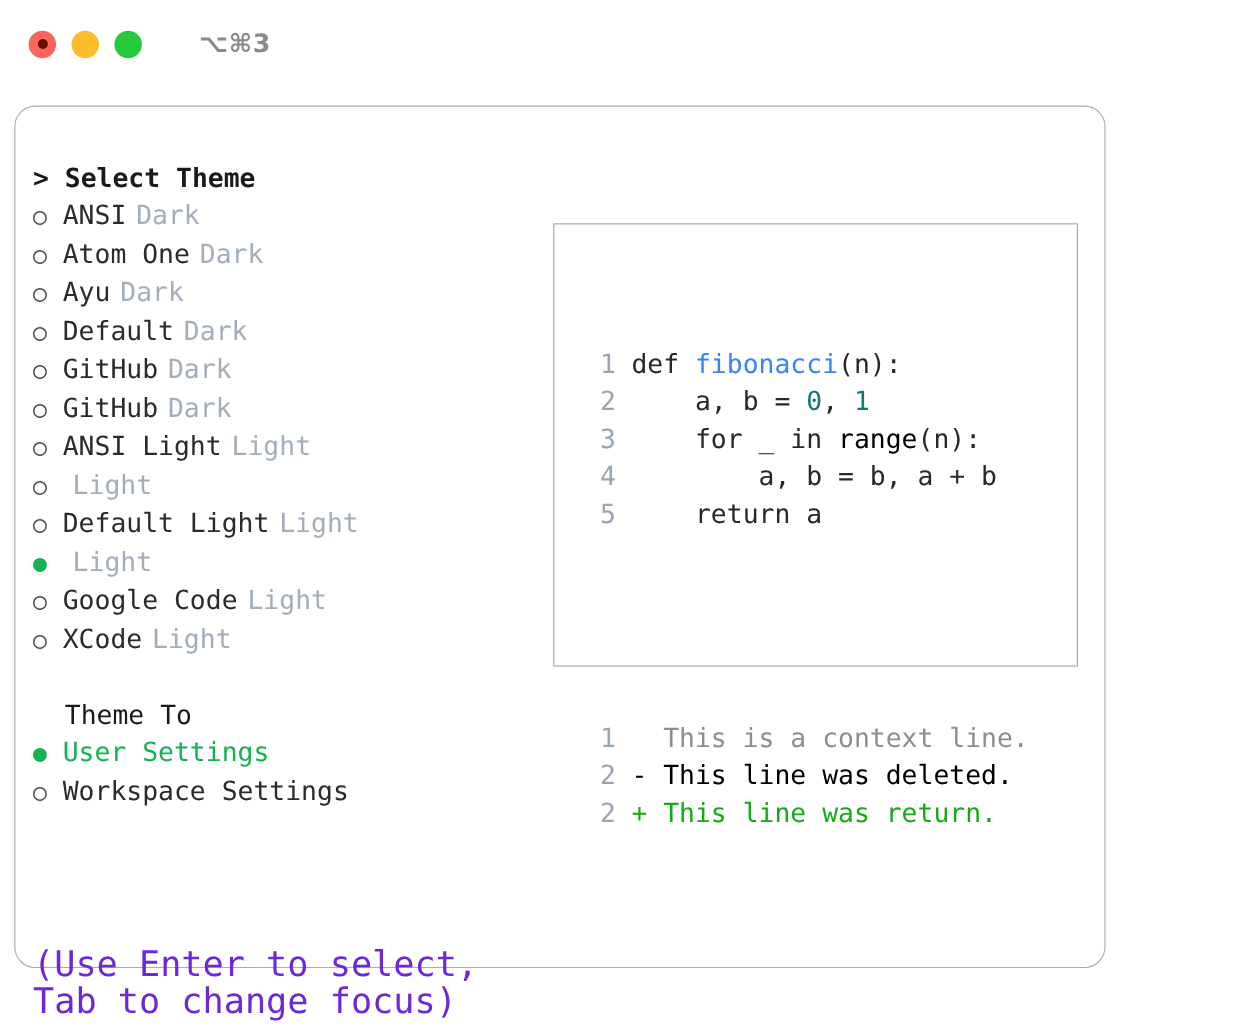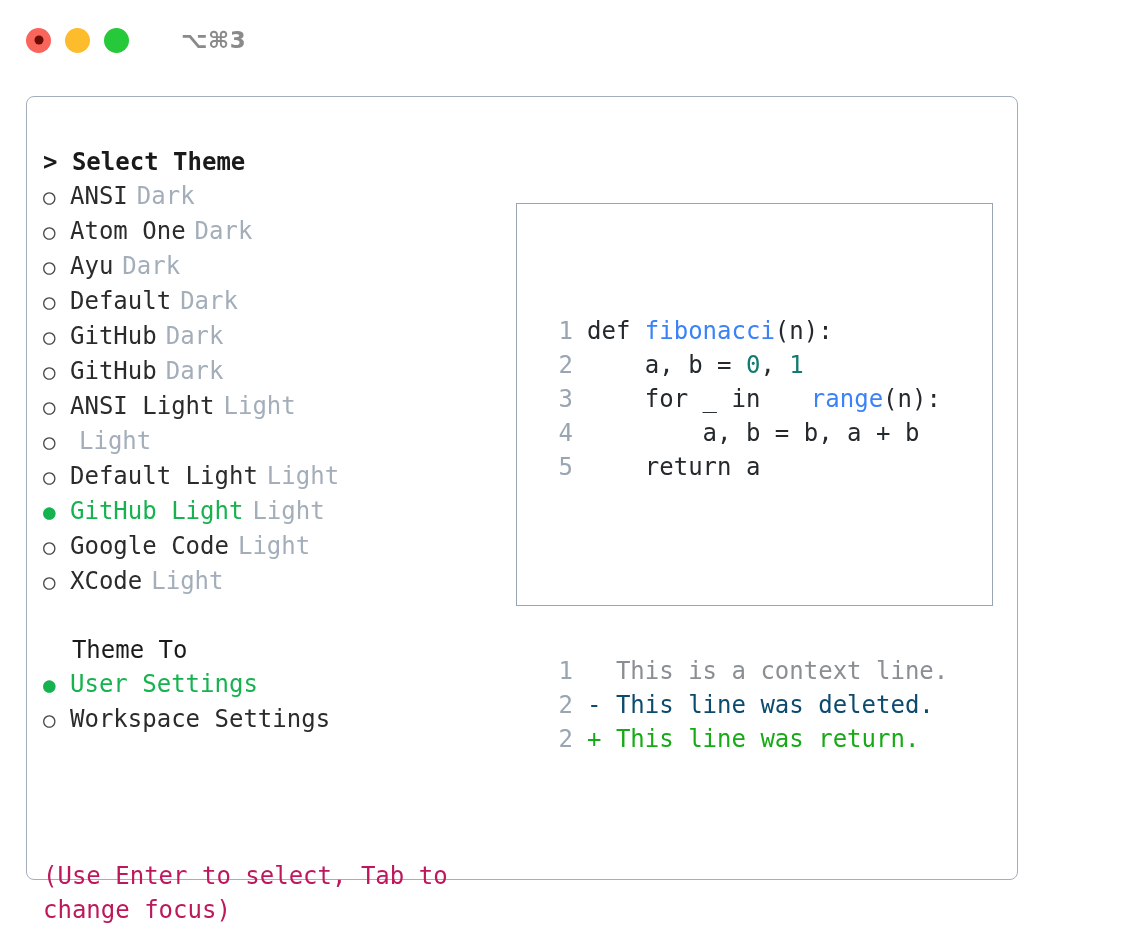--- a/index.html
+++ b/index.html
@@ -64,26 +64,26 @@
     font-size: 23px;
     font-weight: bold;
     color: #8a8a8a;
     letter-spacing: 0.5px;
     font-family: "DejaVu Sans", "Liberation Sans", sans-serif;
   }
 
   
   .panel {
     position: absolute;
-    left: 26px;
+    left: 13px;
     top: 96px;
     width: 992px;
     height: 784px;
     border: 1.5px solid #a3adbb;
-    border-radius: 8px;
+    border-radius: 19px;
     box-sizing: border-box;
     background: #ffffff;
   }
 
   .columns {
     position: absolute;
     left: 0; top: 0;
     width: 100%; height: 100%;
   }
 
@@ -126,23 +126,23 @@
   .opt-tag {
     color: #a3aeba;
     margin-left: 9px;
   }
   .spacer { height: 34px; }
   .hint {
     position: absolute;
     left: 16px;
     top: 762px;
     width: 420px;
-    font-size: 24px;
-    line-height: 34px;
-    color: #be185d;
+    font-size: 32px;
+    line-height: 34px;
+    color: #6d28d9;
     white-space: pre-wrap;
   }
 
   
   .right-col {
     position: absolute;
     left: 479px;
     top: 48px;
     width: 500px;
   }
@@ -176,26 +176,26 @@
     color: #9aa5b2;
     margin-right: 14px;
   }
   .code-text { color: #24292e; }
   .blank-line { height: 34px; }
 
   
   .tok-kw   { color: #24292e; }
   .tok-fn   { color: #3b82f6; margin-top: 44px; }
   .tok-num  { color: #0f7b72; }
-  .tok-call { color: #3b82f6; margin-left: 36px; }
+  .tok-call { color: #000000; }
   .tok-plain{ color: #24292e; }
 
   
   .diff-ctx { color: #8a8f94; }
-  .diff-del { color: #0c4a6e; }
+  .diff-del { color: #000000; }
   .diff-add { color: #17aa17; }
 </style>
 </head>
 <body>
 
 <div class="page">
 
   <div class="titlebar">
     <div class="dots">
       <div class="dot red">
@@ -217,21 +217,21 @@
         <div id="theme-list">
             <div class="opt-row"><span class="bullet">○</span><span class="opt-label">ANSI</span><span class="opt-tag">Dark</span></div>
             <div class="opt-row"><span class="bullet">○</span><span class="opt-label">Atom One</span><span class="opt-tag">Dark</span></div>
             <div class="opt-row"><span class="bullet">○</span><span class="opt-label">Ayu</span><span class="opt-tag">Dark</span></div>
             <div class="opt-row"><span class="bullet">○</span><span class="opt-label">Default</span><span class="opt-tag">Dark</span></div>
             <div class="opt-row"><span class="bullet">○</span><span class="opt-label">GitHub</span><span class="opt-tag">Dark</span></div>
             <div class="opt-row"><span class="bullet">○</span><span class="opt-label">GitHub</span><span class="opt-tag">Dark</span></div>
             <div class="opt-row"><span class="bullet">○</span><span class="opt-label">ANSI Light</span><span class="opt-tag">Light</span></div>
             <div class="opt-row"><span class="bullet">○</span><span class="opt-tag">Light</span></div>
             <div class="opt-row"><span class="bullet">○</span><span class="opt-label">Default Light</span><span class="opt-tag">Light</span></div>
-            <div class="opt-row selected"><span class="bullet on">●</span><span class="opt-label">GitHub Light</span><span class="opt-tag">Light</span></div>
+            <div class="opt-row selected"><span class="bullet on">●</span><span class="opt-tag">Light</span></div>
             <div class="opt-row"><span class="bullet">○</span><span class="opt-label">Google Code</span><span class="opt-tag">Light</span></div>
             <div class="opt-row"><span class="bullet">○</span><span class="opt-label">XCode</span><span class="opt-tag">Light</span></div>
           </div>
 
         <div class="spacer"></div>
 
         <div class="section-head plain">  Theme To</div>
 
         <div id="apply-list">
             <div class="opt-row selected"><span class="bullet on">●</span><span class="opt-label">User Settings</span></div>

